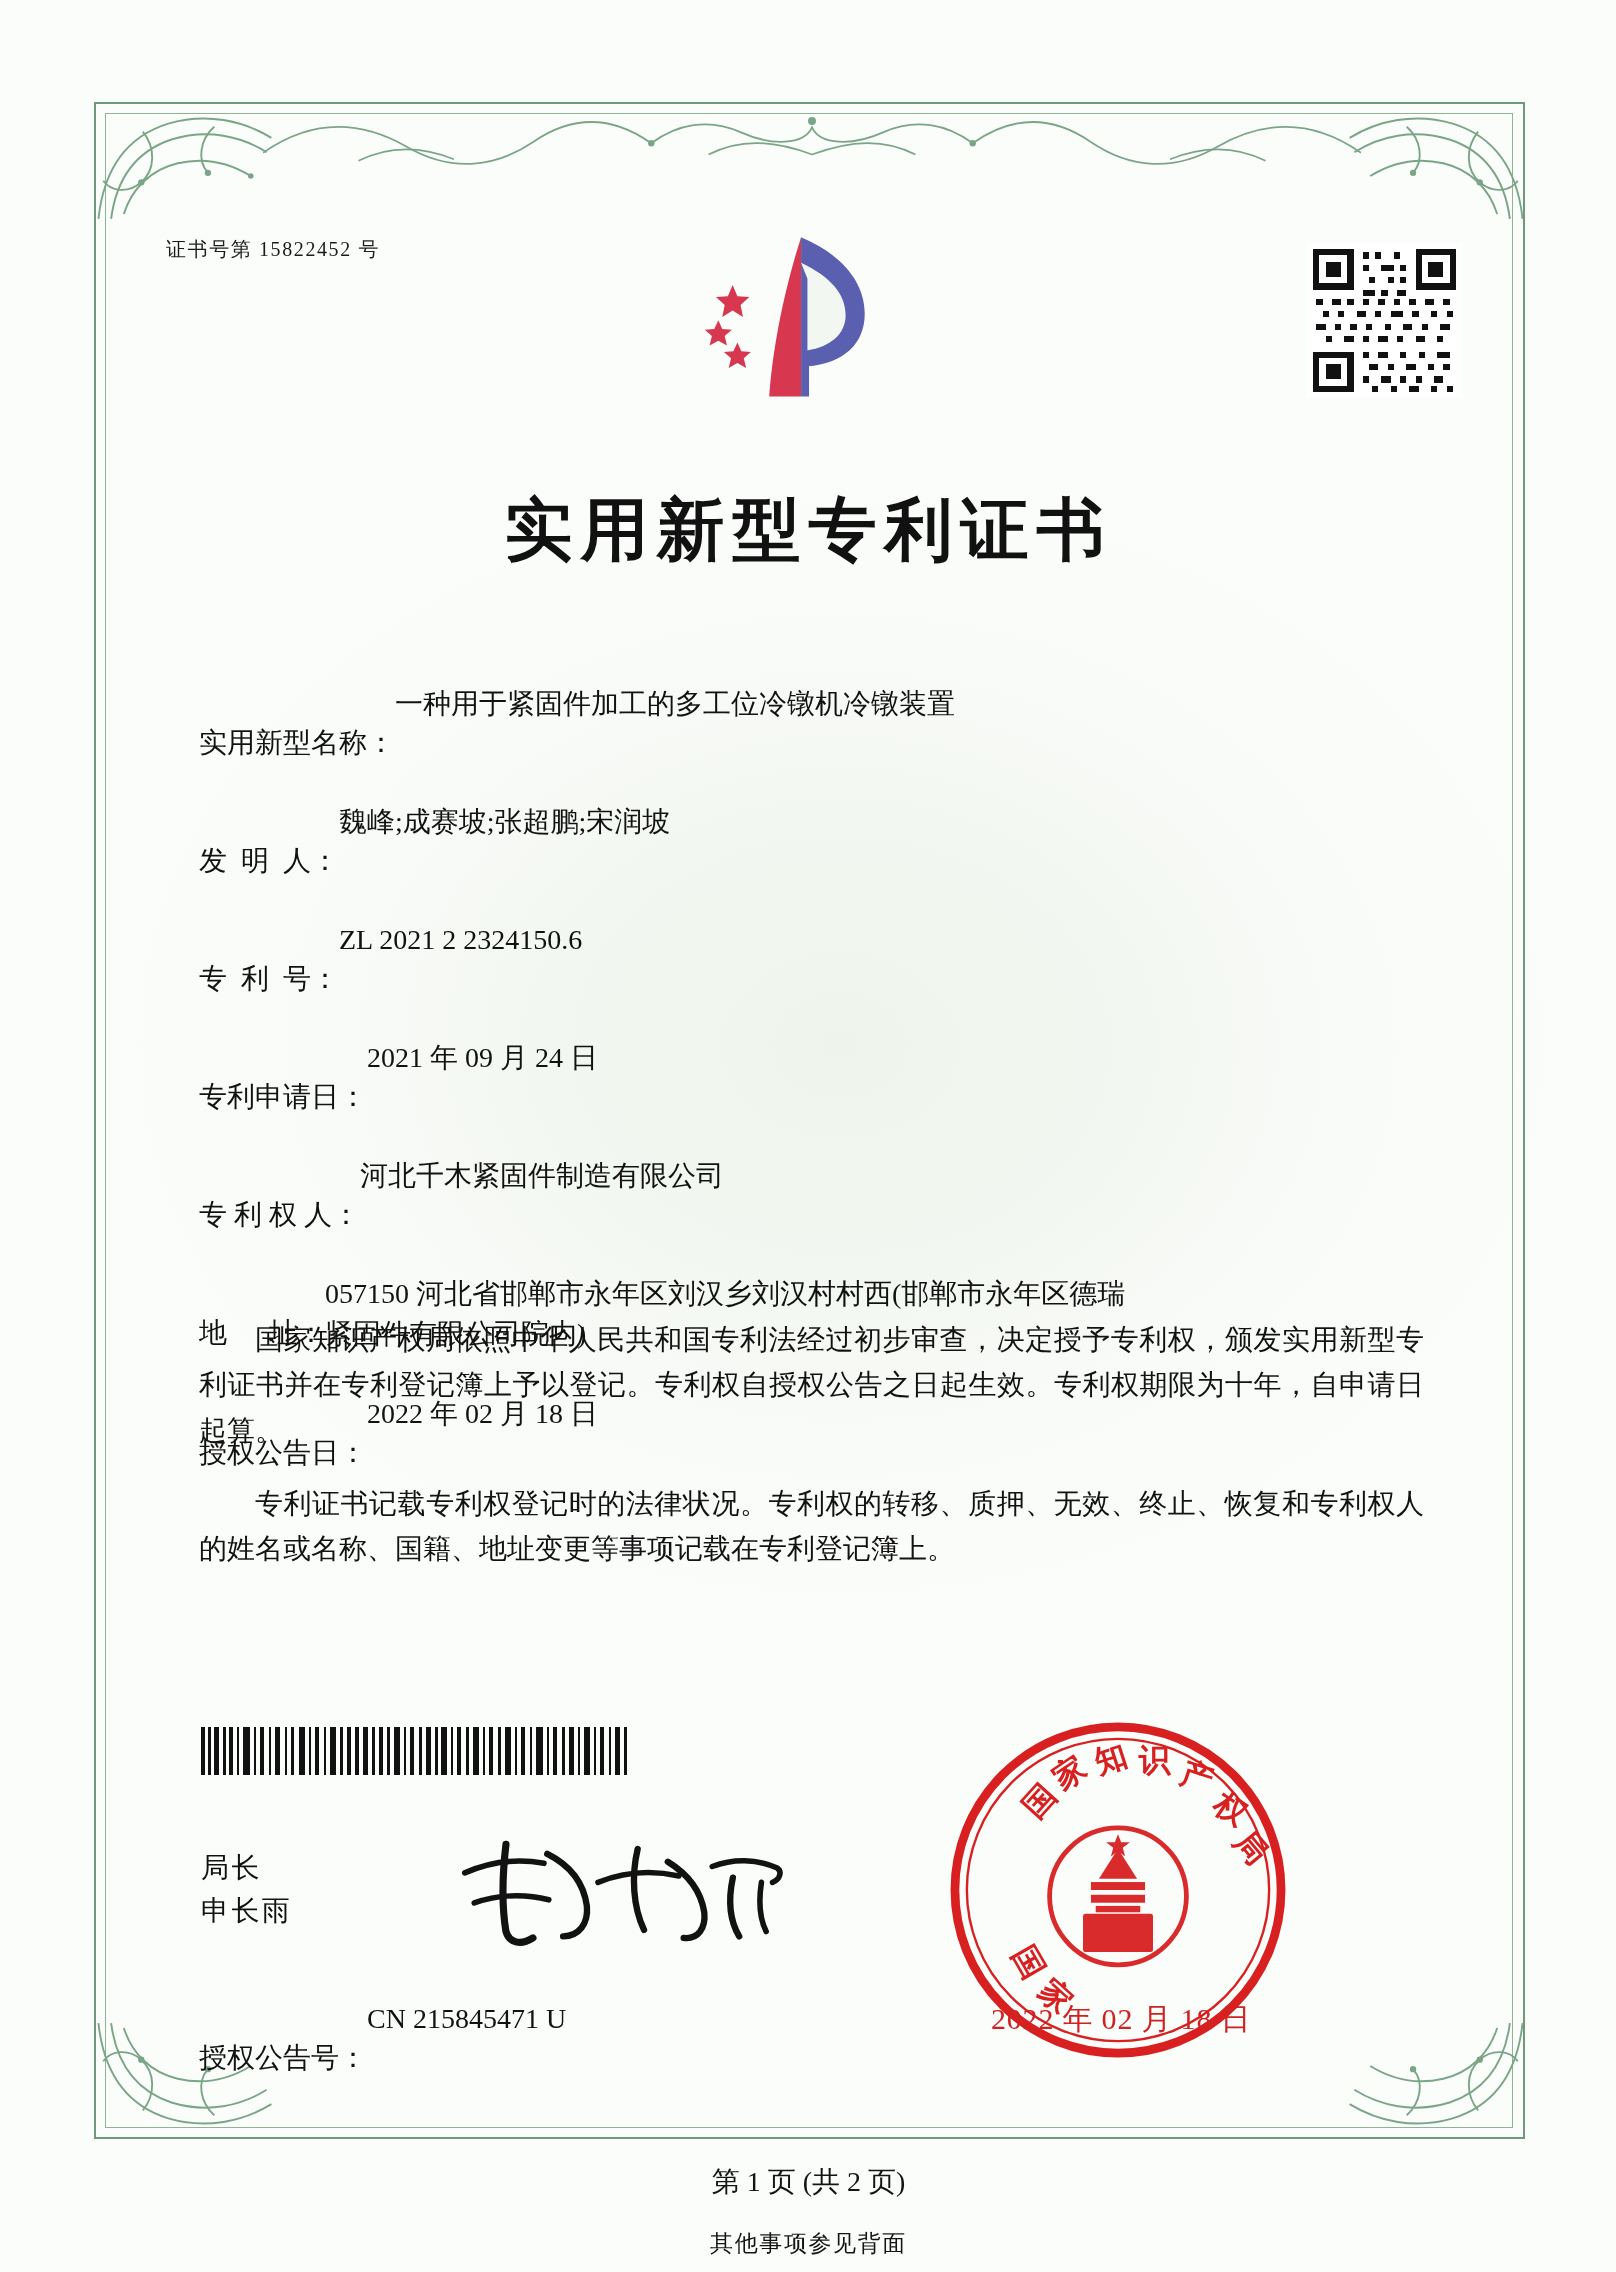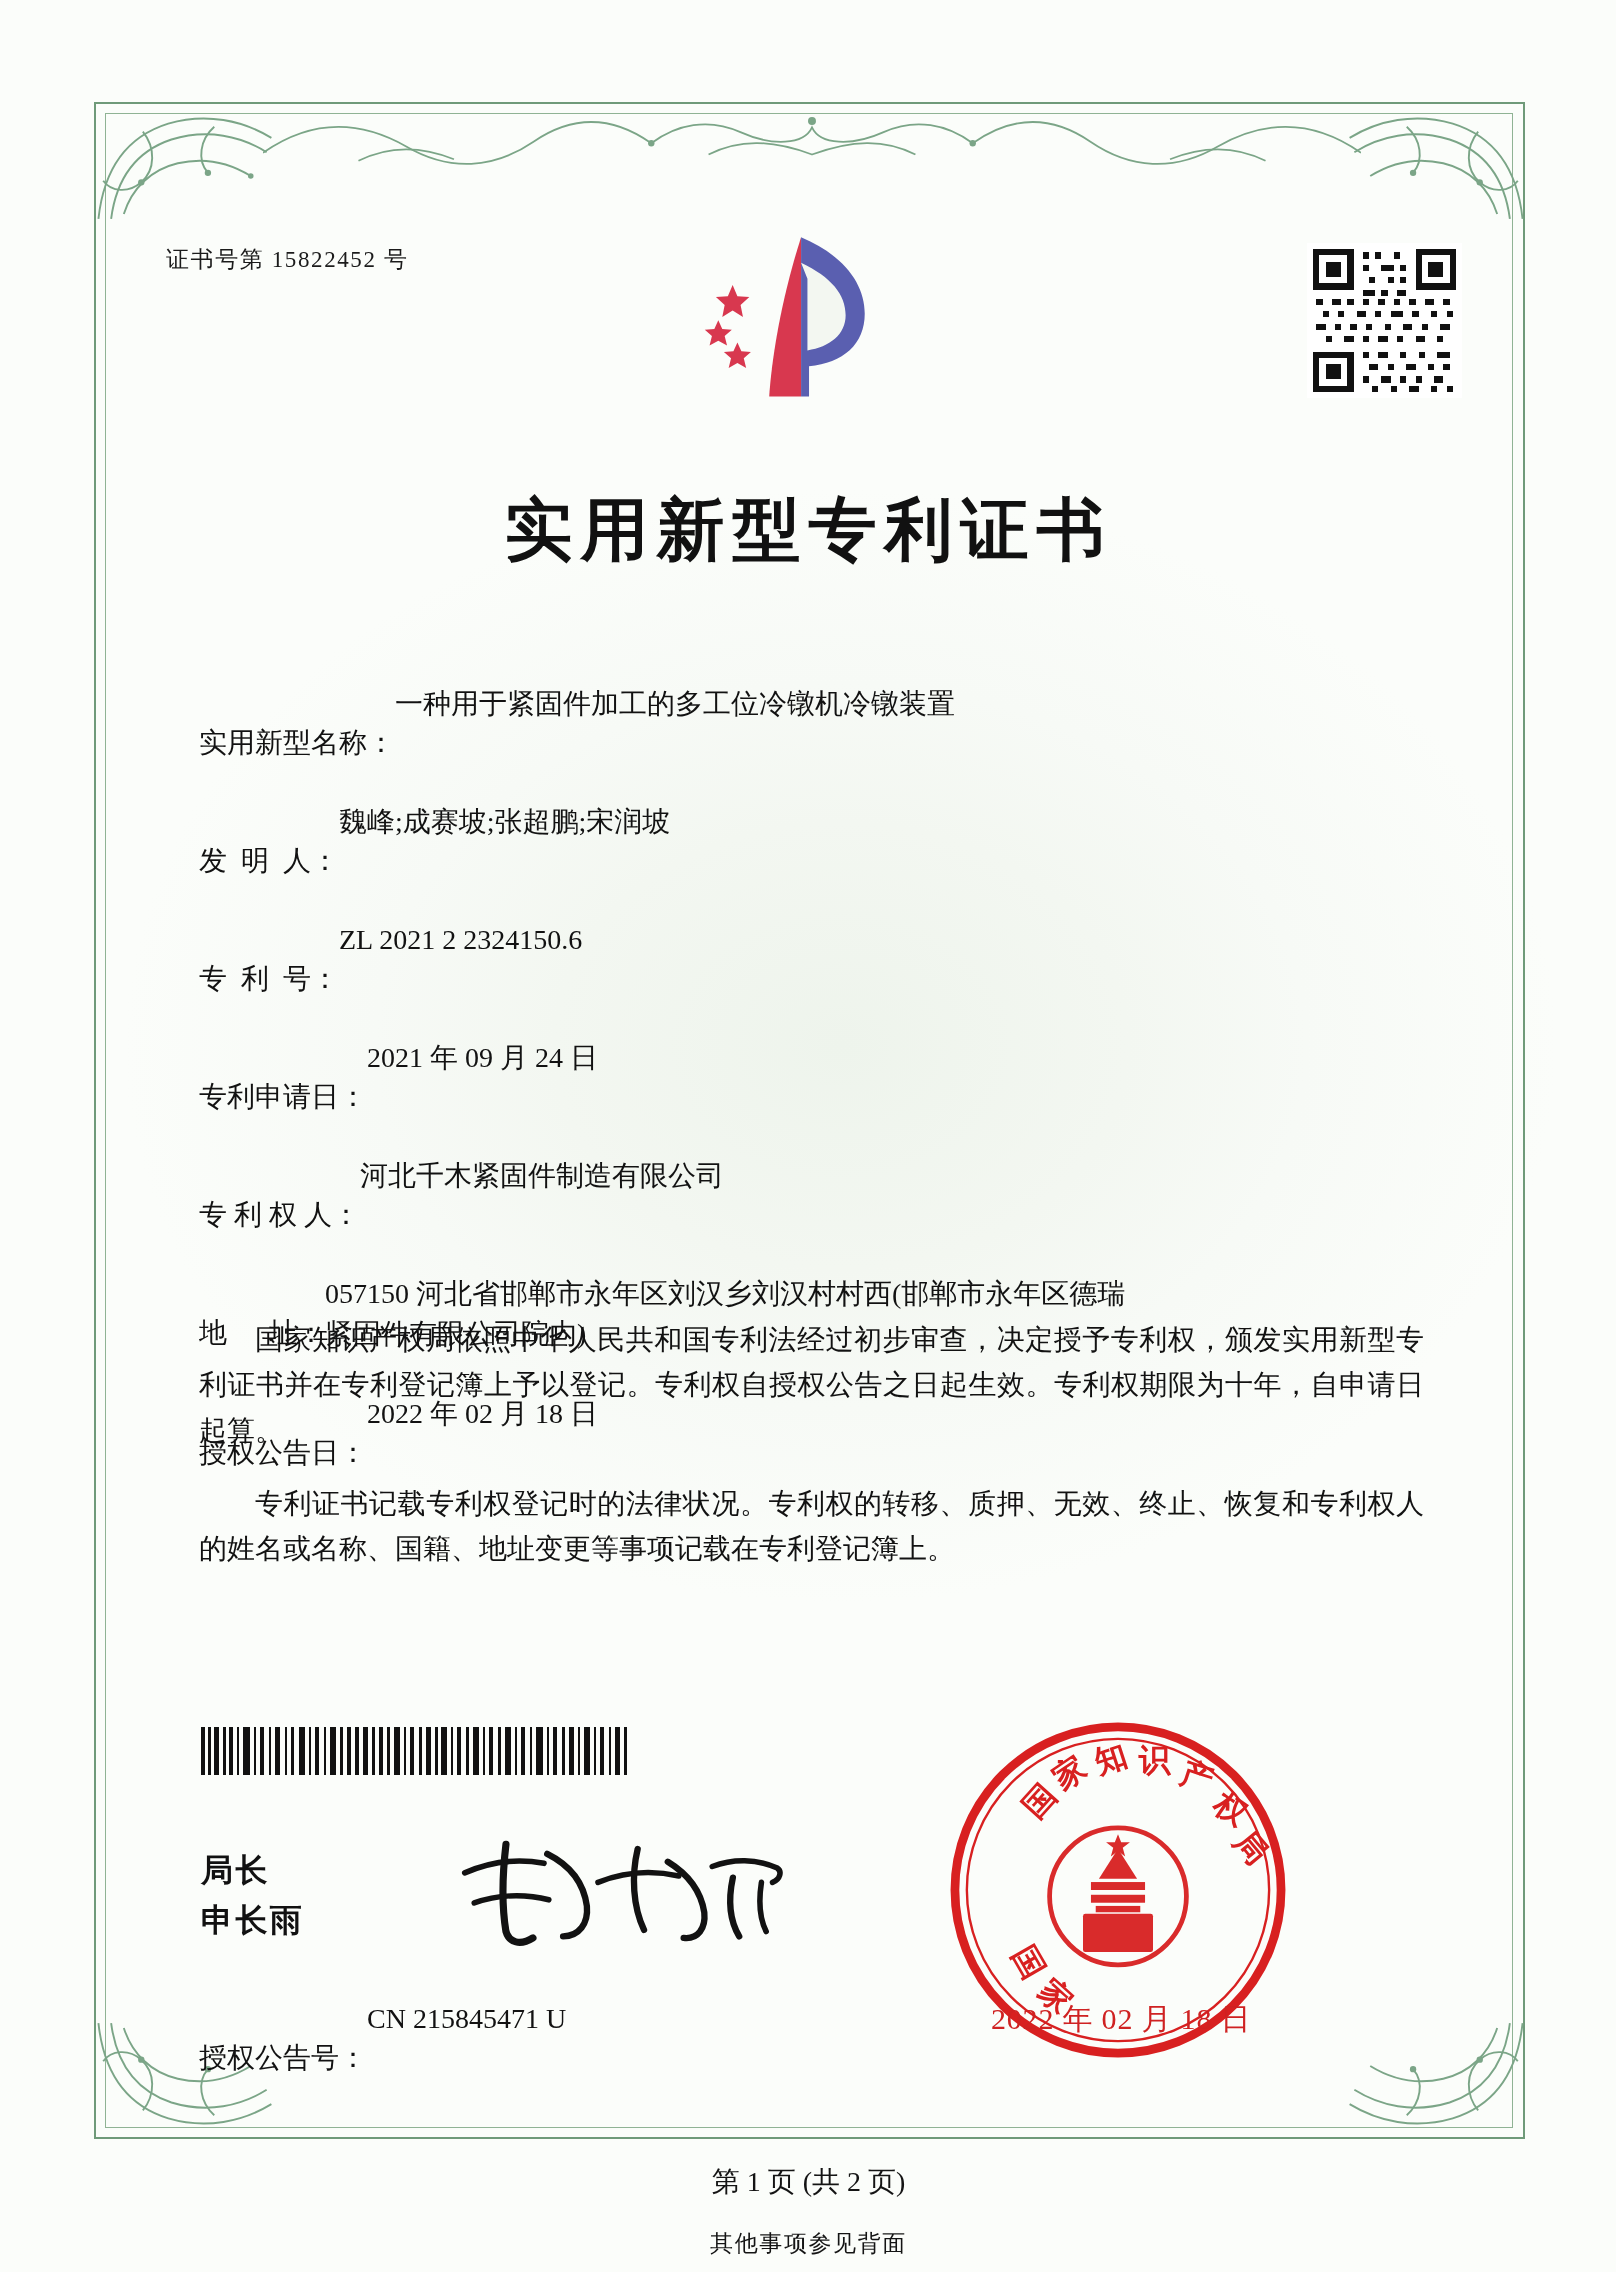--- a/index.html
+++ b/index.html
@@ -63,22 +63,22 @@
     width: 1098px;
     height: 67px;
     pointer-events: none;
   }
   .top-band svg { display:block; width:100%; height:100%; }
 
   
   .cert-no {
     position: absolute;
     left: 166px;
-    top: 244px;
-    font-size: 23px;
+    top: 236px;
+    font-size: 20px;
     letter-spacing: 1.6px;
     color: #1b1b1b;
     font-family: "Liberation Serif", "DejaVu Serif", serif;
   }
 
   .logo {
     position: absolute;
     left: 680px;
     top: 231px;
     width: 231px;
@@ -168,25 +168,25 @@
     width: 430px;
     height: 48px;
   }
   .barcode svg { display:block; width:100%; height:100%; }
 
   
   .director {
     position: absolute;
     left: 201px;
     top: 1846px;
-    font-size: 32px;
+    font-size: 28px;
     line-height: 1.55;
     color: #111;
     letter-spacing: 2.4px;
-    font-weight: 700;
+    font-weight: 400;
   }
   .signature {
     position: absolute;
     left: 450px;
     top: 1830px;
     width: 342px;
     height: 119px;
   }
   .signature svg { display:block; width:100%; height:100%; }
 

